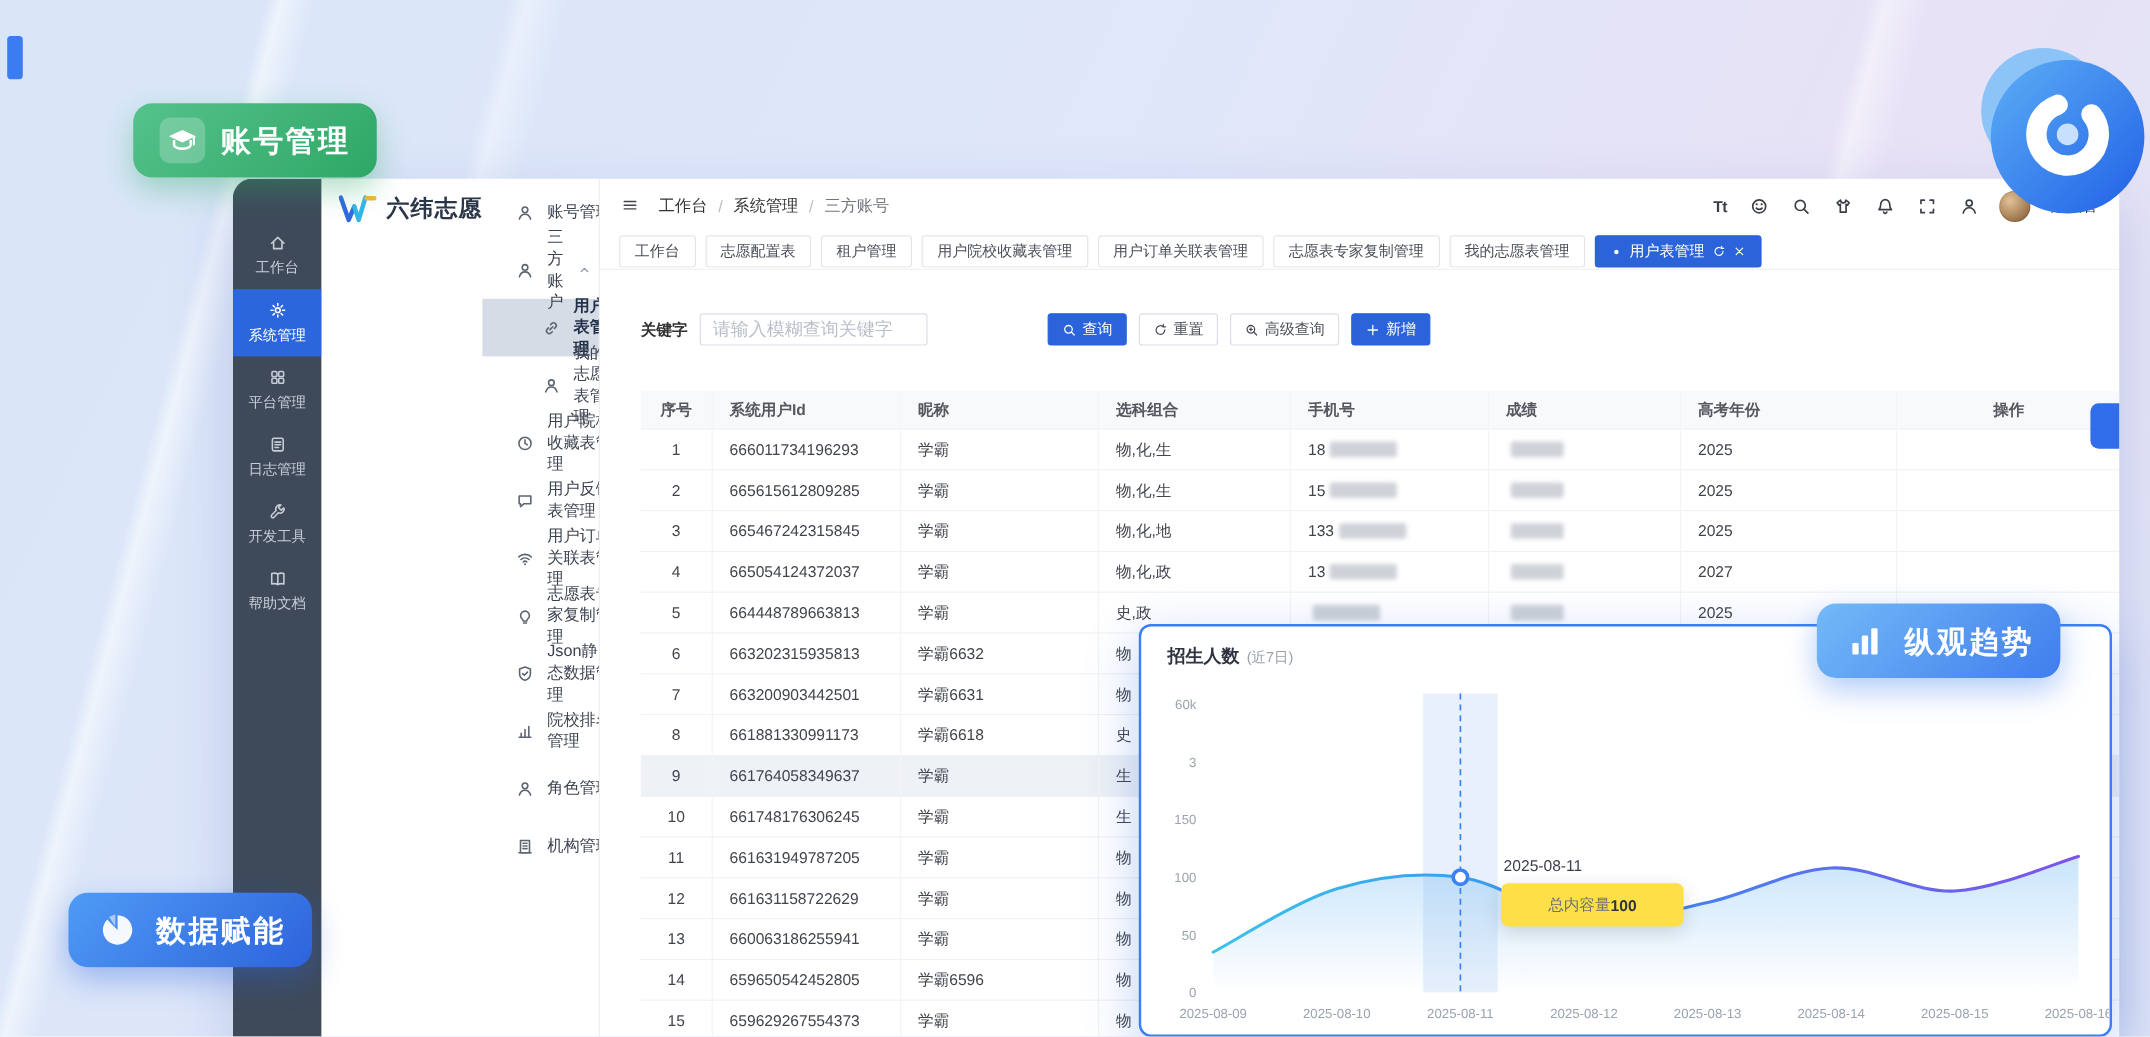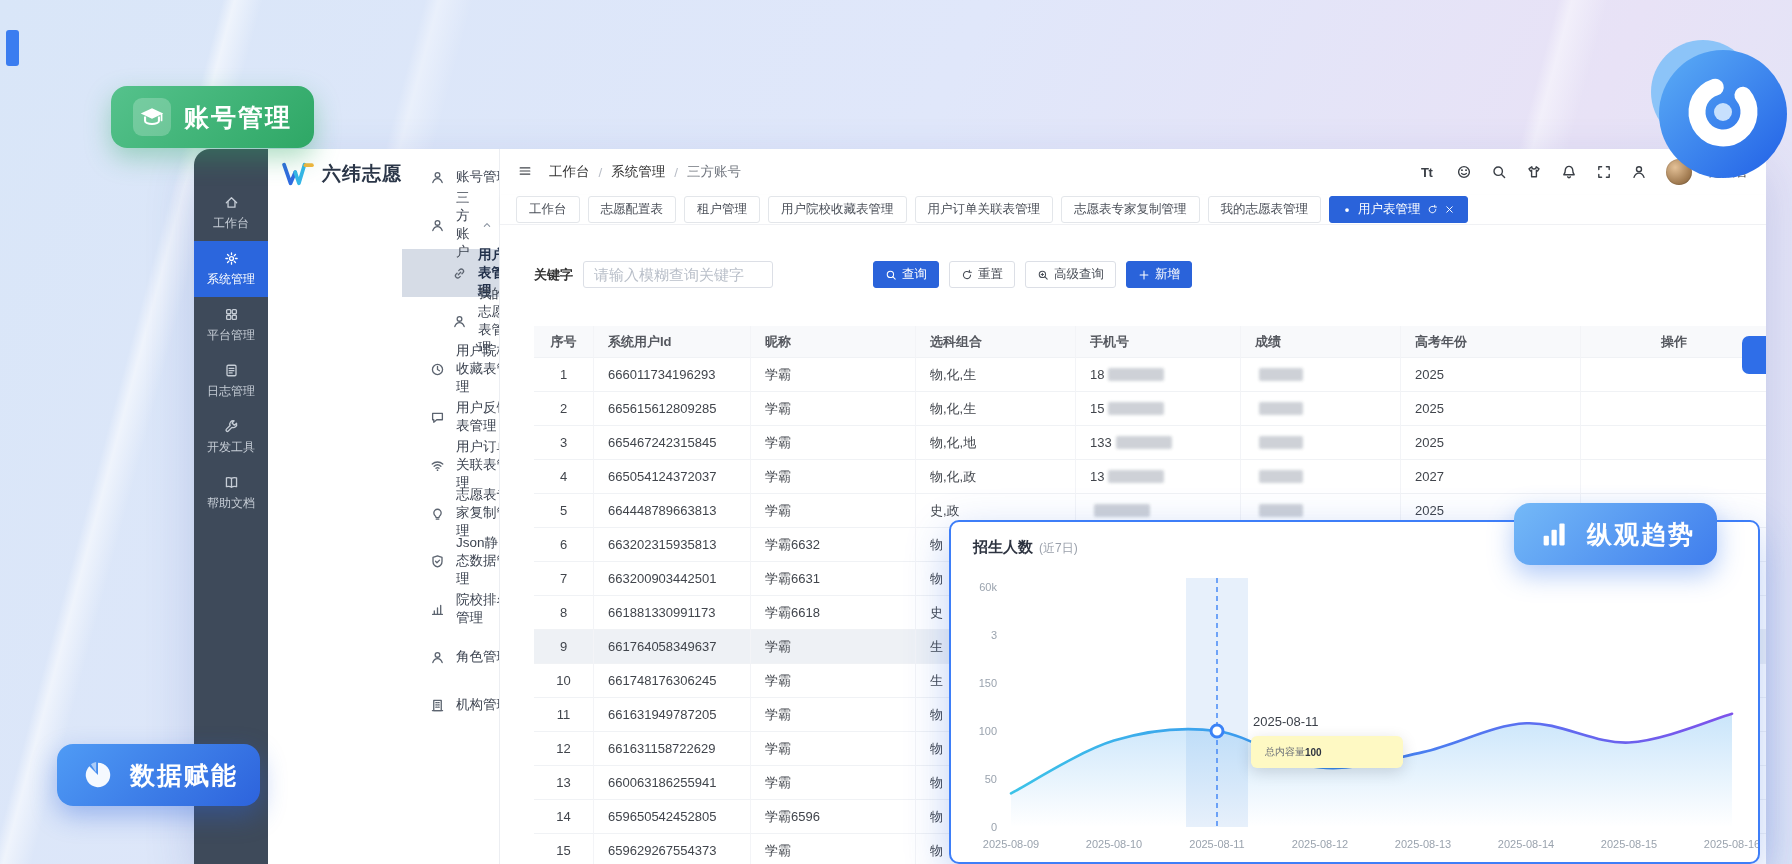--- a/index.html
+++ b/index.html
@@ -36,21 +36,21 @@
   .snav-item .caret{margin-left:auto;margin-right:18px;width:12px;height:12px;color:#8a93a0}
 
   
   .main{flex:1;display:flex;flex-direction:column;min-width:0}
   .topbar{height:46px;flex:none;display:flex;align-items:center;gap:14px;padding:0 18px}
   .hamb{width:17px;height:17px;color:#40444b;cursor:pointer}
   .crumb{display:flex;align-items:center;gap:9px;font-size:13.5px;color:#333}
   .crumb .sep{color:#b9bec7}
   .crumb .item:last-child{color:#70757e}
   .topbar-right{margin-left:auto;display:flex;align-items:center;gap:17px;color:#3a3f46}
-  .tbicon{width:18px;height:18px;display:flex;align-items:center;justify-content:flex-start;cursor:pointer}
+  .tbicon{width:18px;height:18px;display:flex;align-items:center;justify-content:flex-end;cursor:pointer}
   .tbicon .ic{width:16px;height:16px}
   .ticon-text{font-size:13px;font-weight:700;letter-spacing:-.5px}
   .avatar{width:26px;height:26px;border-radius:50%;flex:none;
     background:radial-gradient(circle at 35% 32%,#e4c197,#a07a50 65%,#6f5436);box-shadow:inset 0 0 0 1px rgba(0,0,0,.08)}
   .username{font-size:13px;color:#333;max-width:44px;overflow:hidden;white-space:nowrap}
 
   .tabsbar{height:30px;flex:none;display:flex;align-items:center;gap:8px;padding:0 16px;border-bottom:1px solid #f0f1f4;box-shadow:0 1px 3px rgba(0,0,0,.03)}
   .tab{height:27px;display:inline-flex;align-items:center;gap:6px;padding:0 12px;font-size:12.5px;color:#4a4f58;background:#fff;
     border:1px solid #e3e6ea;border-radius:3px;cursor:pointer;white-space:nowrap}
   .tab.active{background:#2a63da;border-color:#2a63da;color:#fff}
@@ -81,21 +81,21 @@
   .w56{width:56px}.w44{width:44px}
 
   
   .chart-card{position:absolute;left:949px;top:520px;width:811px;height:344px;background:#fff;border:2px solid #3d7ef8;
     border-radius:10px;box-shadow:0 14px 44px rgba(43,99,222,.30);z-index:6;overflow:hidden}
   #chartSvg{position:absolute;left:0;top:0;width:807px;height:340px}
   .cc-title{position:absolute;left:22px;top:16px;font-size:15px;color:#2d3340;font-weight:700;z-index:2}
   .cc-sub{font-size:12px;color:#9aa0ab;font-weight:400;margin-left:6px}
   .cc-tooltip{position:absolute;z-index:3}
   .cc-tt-date{font-size:13px;color:#3a3f48;margin:0 0 7px 2px}
-  .cc-tt-box{width:152px;background:#fef9c3;border-radius:6px;box-shadow:0 4px 16px rgba(0,0,0,.14);padding:9px 14px;display:flex;justify-content:flex-start;align-items:center;font-size:10px}
+  .cc-tt-box{width:152px;background:#fde047;border-radius:6px;box-shadow:0 4px 16px rgba(0,0,0,.14);padding:9px 14px;display:flex;justify-content:center;align-items:center;font-size:13px}
   .cc-tt-label{color:#6b7078}
   .cc-tt-value{color:#2d3340;font-weight:700}
 
   
   .badge{position:absolute;display:flex;align-items:center;gap:13px;padding:0 22px;height:62px;border-radius:16px;color:#fff;
     font-size:25px;font-weight:700;letter-spacing:2px;z-index:9;white-space:nowrap}
   .badge .bicon{width:38px;height:34px;display:flex;align-items:center;justify-content:center;flex:none}
   .badge.market{left:111px;top:86px;background:linear-gradient(135deg,#55c28c,#2ea765);box-shadow:0 10px 26px rgba(46,167,101,.38)}
   .badge.market .bicon{background:rgba(255,255,255,.22);border-radius:9px;height:38px}
   .badge.empower{left:57px;top:744px;background:linear-gradient(135deg,#4f9bf5,#2d63dc);box-shadow:0 10px 26px rgba(45,99,220,.38)}

